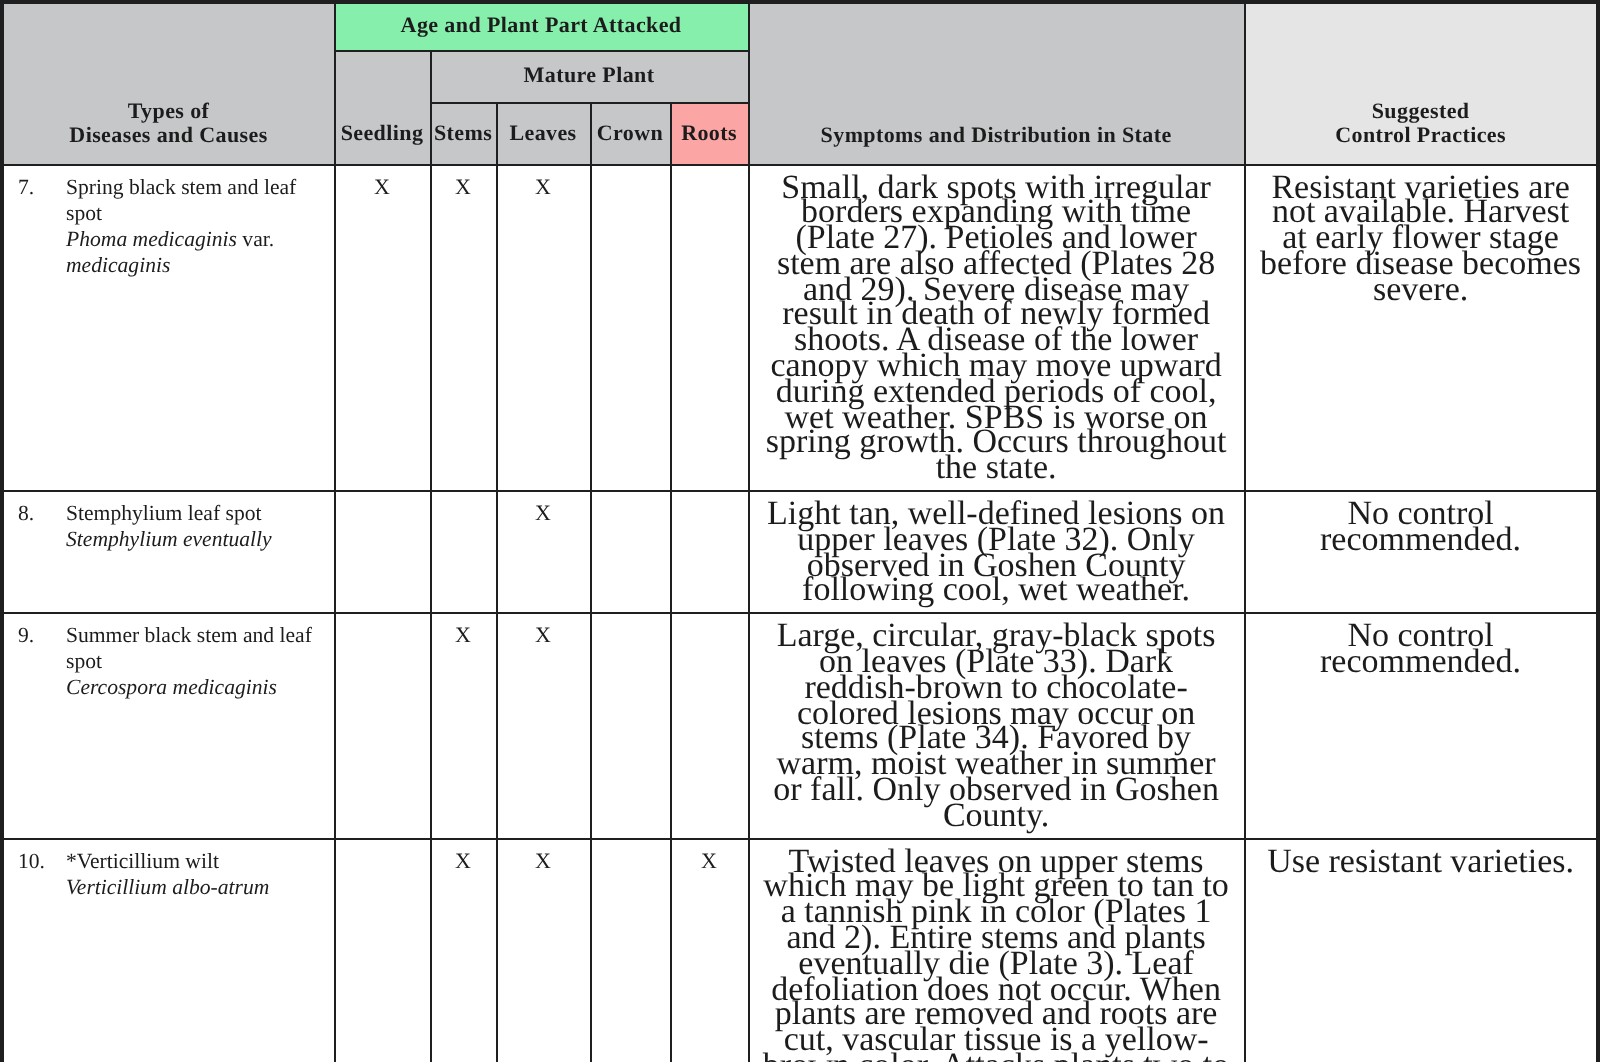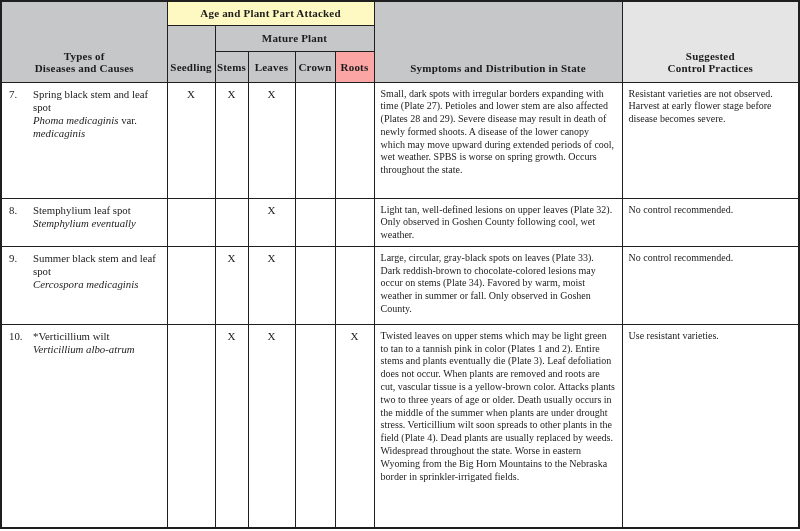--- a/index.html
+++ b/index.html
@@ -16,21 +16,21 @@
     background:#c6c7c9; font-weight:bold; font-size:11px;
     letter-spacing:0.2px; text-align:center; padding:0;
   }
   .th-age    { height:24px; vertical-align:middle; }
   .th-mature { height:26px; vertical-align:middle; }
   .th-sub    { height:31px; vertical-align:middle; }
   .th-diseases, .th-symptoms, .th-control { vertical-align:bottom; padding-bottom:8px; }
   .th-seedling { vertical-align:bottom; padding-bottom:9px; }
   tbody td { vertical-align:top; }
   .x-cell { text-align:center; padding-top:5px; font-size:11px; }
-  .text-cell { padding:5px 6px 4px 6px; font-size:10px; line-height:12.8px; text-align:left; }
+  .text-cell { padding:5px 6px 4px 6px; font-size:17px; line-height:12.8px; text-align:center; }
   .disease-cell { padding:5px 4px 4px 7px; font-size:10.8px; line-height:13px; }
   .d-row { display:flex; }
   .d-num { flex:0 0 24px; width:24px; }
   .d-body { flex:1; }
   .ital { font-style:italic; }
 </style>
 </head>
 <body>
 
 <div class="page">
@@ -44,21 +44,21 @@
         <col style="width:39px">
         <col style="width:248px">
         <col style="width:177px">
     </colgroup>
     <thead>
       <tr>
         <th class="th-diseases" rowspan="3" style="background: rgb(198, 199, 201);">
           <div>Types of</div>
           <div>Diseases and Causes</div>
         </th>
-        <th class="th-age" colspan="5" style="background: #fef9c3;">Age and Plant Part Attacked</th>
+        <th class="th-age" colspan="5" style="background: #86efac;">Age and Plant Part Attacked</th>
         <th class="th-symptoms" rowspan="3" style="background: rgb(198, 199, 201);">Symptoms and Distribution in State</th>
         <th class="th-control" rowspan="3" style="background: #e5e5e5;">
           <div>Suggested</div>
           <div>Control Practices</div>
         </th>
       </tr>
       <tr>
         <th class="th-seedling" rowspan="2" style="background: rgb(198, 199, 201);">Seedling</th>
         <th class="th-mature" colspan="4" style="background: rgb(198, 199, 201);">Mature Plant</th>
       </tr>
@@ -79,21 +79,21 @@
                 <div class="d-sci"><span class="ital">Phoma medicaginis</span><span> var. </span><span class="ital">medicaginis</span></div>
               </span>
             </div>
           </td>
           <td class="x-cell">X</td>
           <td class="x-cell">X</td>
           <td class="x-cell">X</td>
           <td class="x-cell"></td>
           <td class="x-cell"></td>
           <td class="text-cell">Small, dark spots with irregular borders expanding with time (Plate 27). Petioles and lower stem are also affected (Plates 28 and 29). Severe disease may result in death of newly formed shoots. A disease of the lower canopy which may move upward during extended periods of cool, wet weather. SPBS is worse on spring growth. Occurs throughout the state.</td>
-          <td class="text-cell">Resistant varieties are not observed. Harvest at early flower stage before disease becomes severe.</td>
+          <td class="text-cell">Resistant varieties are not available. Harvest at early flower stage before disease becomes severe.</td>
         </tr>
         <tr style="height: 46px;">
           <td class="disease-cell">
             <div class="d-row">
               <span class="d-num">8.</span>
               <span class="d-body">
                 <div class="d-name">Stemphylium leaf spot</div>
                 <div class="d-sci"><span class="ital">Stemphylium eventually</span></div>
               </span>
             </div>

